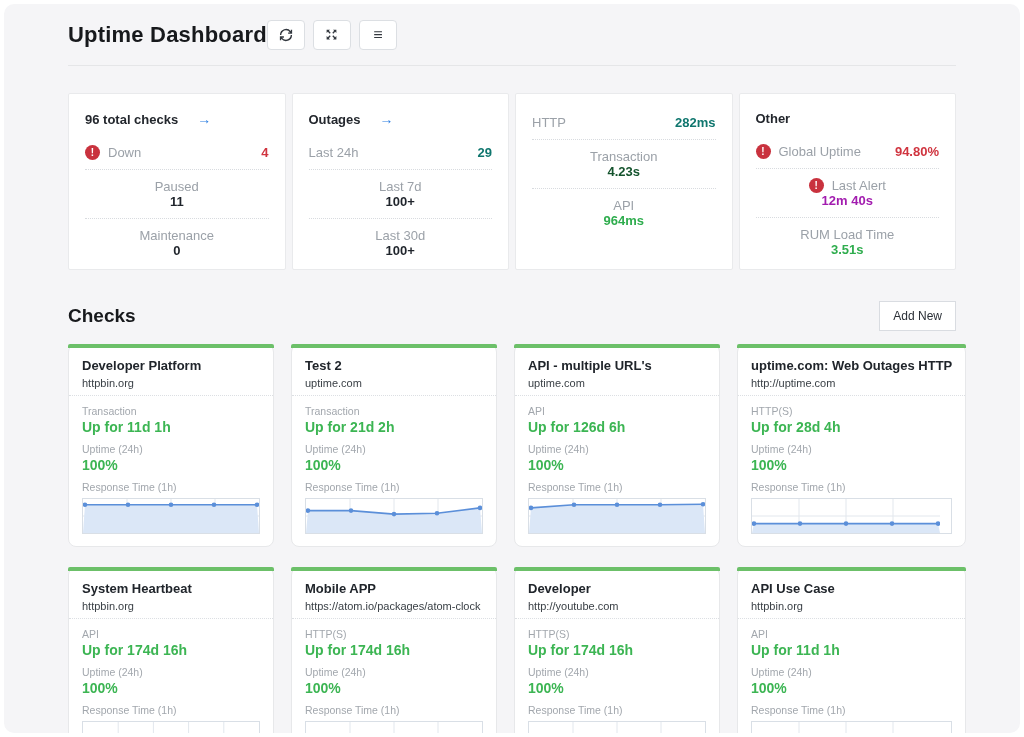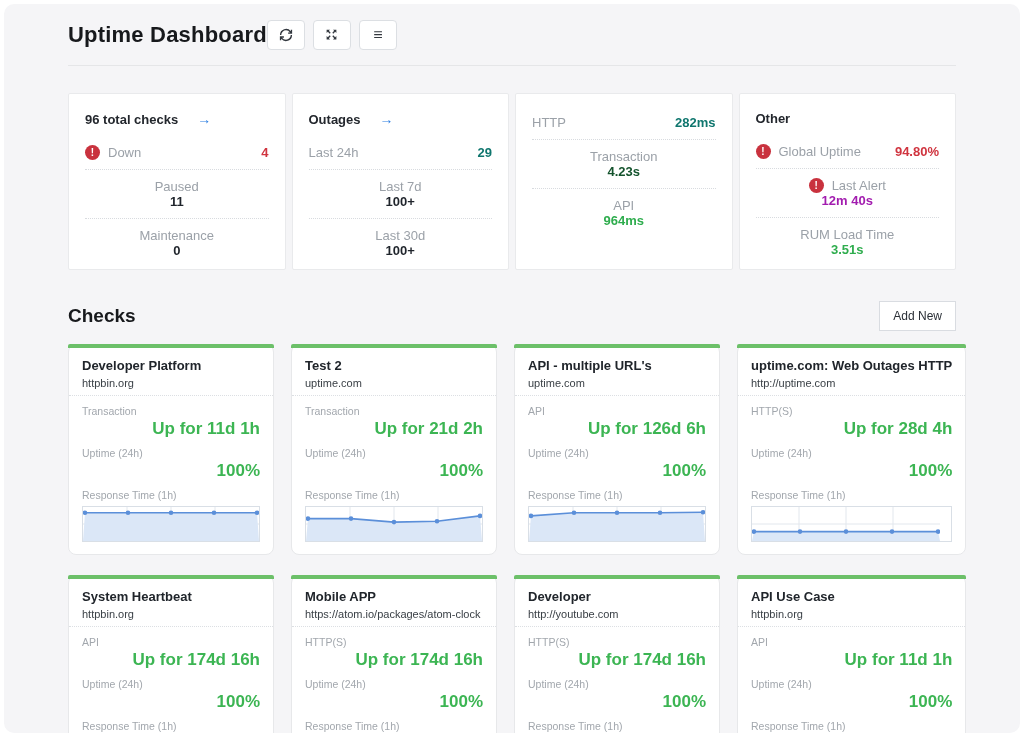--- a/index.html
+++ b/index.html
@@ -44,21 +44,21 @@
   
   .grid { display:grid; grid-template-columns:repeat(4,1fr); column-gap:17px; row-gap:20px; margin-top:13px; }
   .card { background:#fff; border:1px solid #e7e8ea; border-radius:8px; cursor:pointer; }
   .card-top { height:4px; background:var(--topgreen,#6cc069); margin:-1px -1px 0; border-radius:2px 2px 0 0; }
   .card-head { padding:10px 13px 9px; border-bottom:1px dotted #dcdfe3; height:48px; }
   .card-title { font-size:13px; font-weight:700; color:#20252b; line-height:1.3; white-space:nowrap; overflow:hidden; }
   .card-sub { font-size:11px; color:#3a4046; line-height:1.5; white-space:nowrap; overflow:hidden; }
   .card-body { padding:9px 13px 12px; }
   .lbl { font-size:10.5px; color:#a2a7ad; margin-top:8px; }
   .lbl:first-child { margin-top:0; }
-  .big { font-size:17px; font-weight:700; color:var(--green,#38b24a); margin-top:2px;text-align:right; }
+  .big { font-size:14px; font-weight:700; color:var(--green,#38b24a); margin-top:2px; }
   .spark { margin-top:5px; height:36px; border:1px solid #d9dfe6; background:#fff; overflow:hidden; }
 </style>
 </head>
 <body>
 
 <div class="app">
 
   <div class="header">
     <div class="page-title">Uptime Dashboard</div>
     <div class="hbtns">

